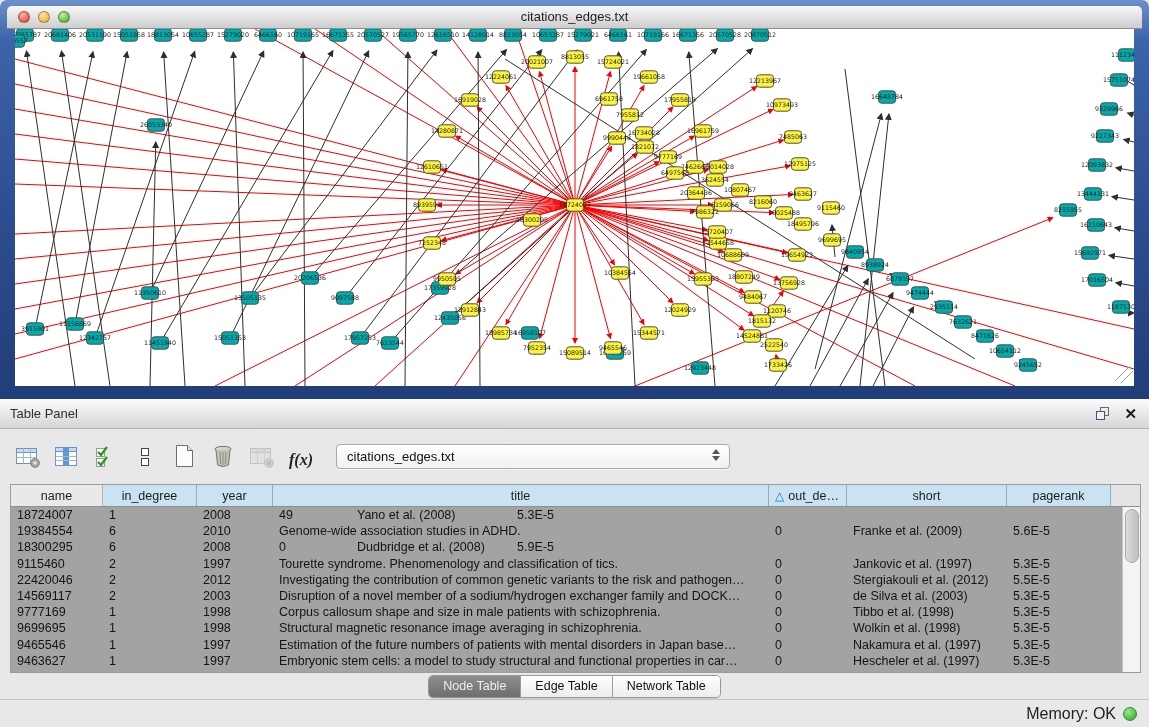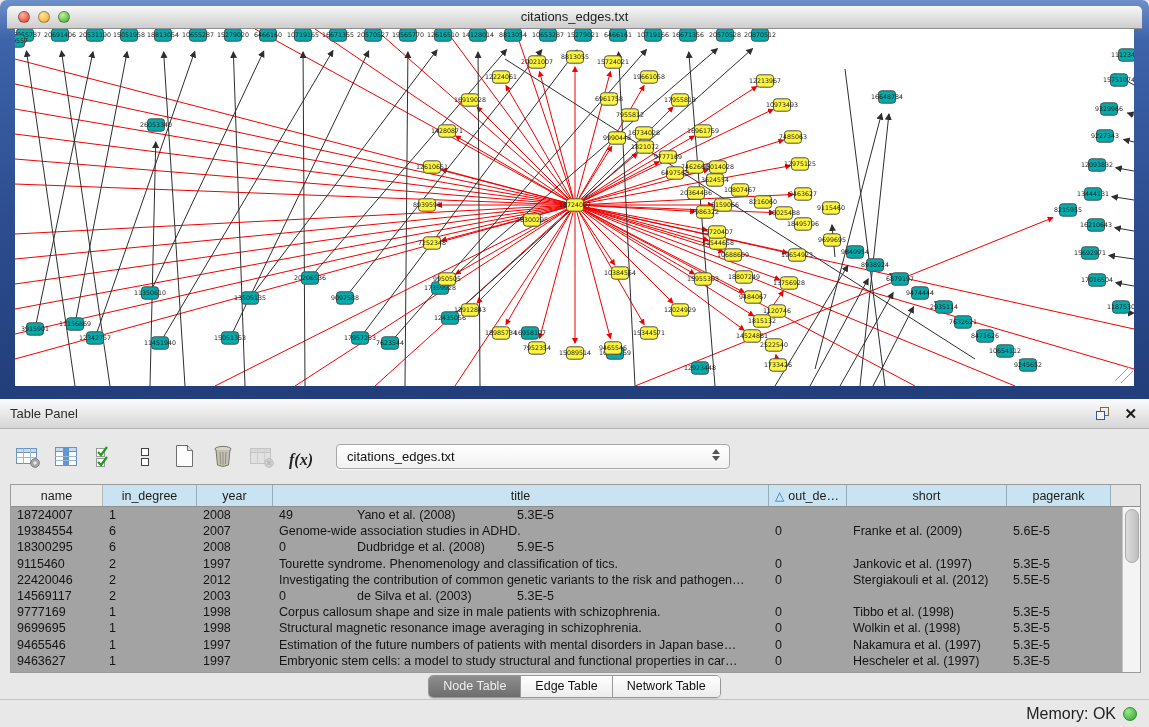--- a/index.html
+++ b/index.html
@@ -822,21 +822,21 @@
             <div class="td" style="width:92px">18724007</div>
             <div class="td" style="width:94px">1</div>
             <div class="td" style="width:76px">2008</div>
             <div class="td" style="width:78px">49</div>
             <div class="td" style="width:160px">Yano et al. (2008)</div>
             <div class="td" style="width:104px">5.3E-5</div>
           </div>
           <div class="trow">
             <div class="td" style="width:92px">19384554</div>
             <div class="td" style="width:94px">6</div>
-            <div class="td" style="width:76px">2007</div>
+            <div class="td" style="width:76px">2010</div>
             <div class="td" style="width:496px">Genome-wide association studies in ADHD.</div>
             <div class="td" style="width:78px">0</div>
             <div class="td" style="width:160px">Franke et al. (2009)</div>
             <div class="td" style="width:104px">5.6E-5</div>
           </div>
           <div class="trow">
             <div class="td" style="width:92px">18300295</div>
             <div class="td" style="width:94px">6</div>
             <div class="td" style="width:76px">2008</div>
             <div class="td" style="width:78px">0</div>
@@ -858,20 +858,21 @@
             <div class="td" style="width:76px">2012</div>
             <div class="td" style="width:496px">Investigating the contribution of common genetic variants to the risk and pathogen…</div>
             <div class="td" style="width:78px">0</div>
             <div class="td" style="width:160px">Stergiakouli et al. (2012)</div>
             <div class="td" style="width:104px">5.5E-5</div>
           </div>
           <div class="trow">
             <div class="td" style="width:92px">14569117</div>
             <div class="td" style="width:94px">2</div>
             <div class="td" style="width:76px">2003</div>
+            <div class="td" style="width:496px">Disruption of a novel member of a sodium/hydrogen exchanger family and DOCK…</div>
             <div class="td" style="width:78px">0</div>
             <div class="td" style="width:160px">de Silva et al. (2003)</div>
             <div class="td" style="width:104px">5.3E-5</div>
           </div>
           <div class="trow">
             <div class="td" style="width:92px">9777169</div>
             <div class="td" style="width:94px">1</div>
             <div class="td" style="width:76px">1998</div>
             <div class="td" style="width:496px">Corpus callosum shape and size in male patients with schizophrenia.</div>
             <div class="td" style="width:78px">0</div>

